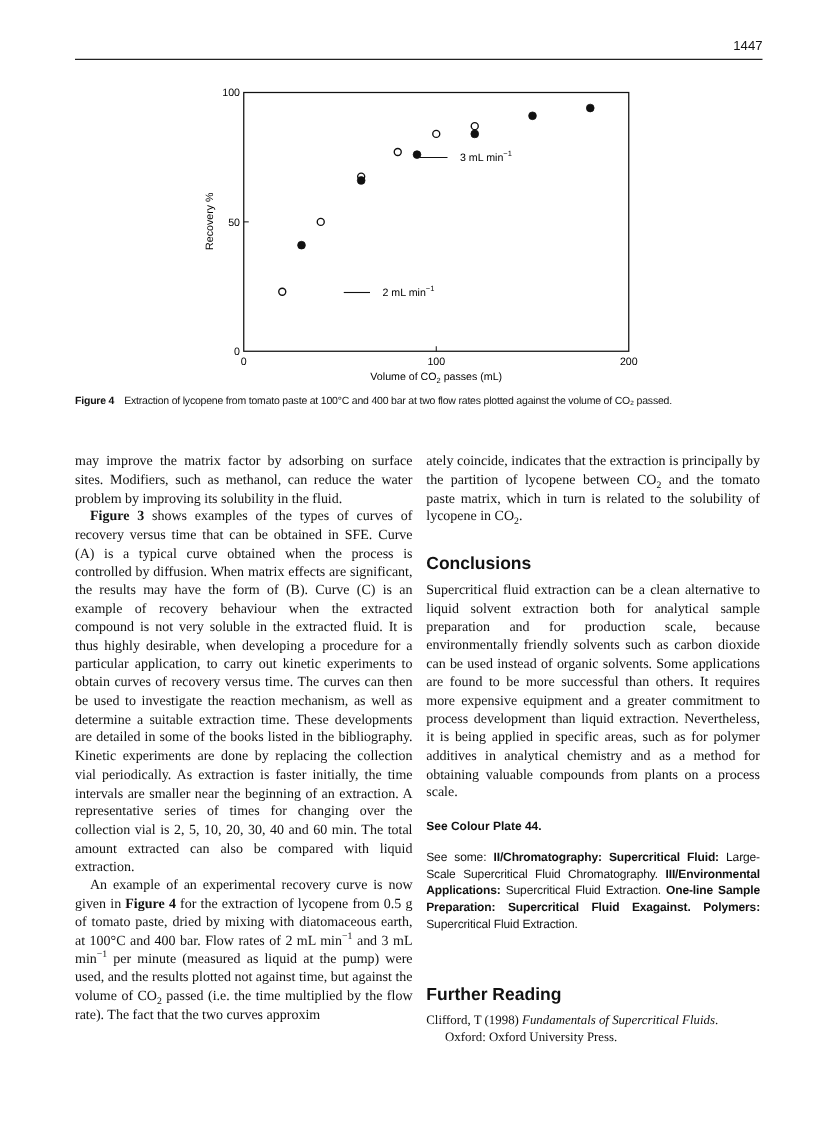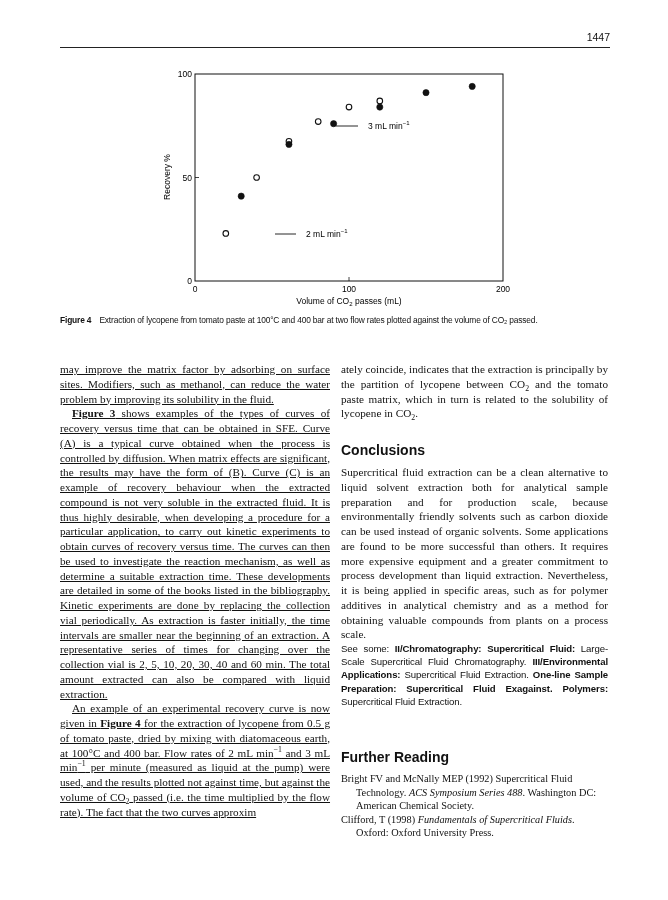--- a/index.html
+++ b/index.html
@@ -4,21 +4,21 @@
 <style>
   html, body { margin:0; padding:0; background:#fff; }
   body { width:668px; height:900px; position:relative; overflow:hidden; color:#111; }
   .running-head { position:absolute; left:60px; top:30px; width:550px; height:17px; border-bottom:1.5px solid #222; }
   .running-head .title { position:absolute; right:46px; top:1px; font-family:"Liberation Sans", sans-serif; font-weight:bold; font-size:10.5px; letter-spacing:-0.2px; }
   .running-head .pageno { position:absolute; right:0; top:1px; font-family:"Liberation Sans", sans-serif; font-size:10.5px; }
   .figure { position:absolute; left:140px; top:62px; width:400px; height:250px; }
   .caption { position:absolute; left:60px; top:315px; width:560px; font-family:"Liberation Sans", sans-serif; font-size:8.4px; letter-spacing:-0.15px; white-space:nowrap; }
   .caption b { font-weight:bold; margin-right:8px; }
   .col { position:absolute; top:362px; font-family:"Liberation Serif", serif; font-size:11.2px; line-height:14.75px; text-align:justify; hyphens:manual; }
-  .col.left { left:60px; width:270px;text-decoration:underline; }
+  .col.left { left:60px; width:270px; }
   .col.right { left:341px; width:267px; }
   .col p { margin:0; }
   .col p.indent { text-indent:12px; }
   .h2 { font-family:"Liberation Sans", sans-serif; font-weight:bold; font-size:14px; margin:14px 0 6px 0; line-height:18px; }
   .seecolour { font-family:"Liberation Sans", sans-serif; font-weight:bold; font-size:9.6px; margin:14px 0 12px 0; line-height:12px; }
   .seealso { font-family:"Liberation Sans", sans-serif; font-size:9.6px; line-height:13.2px; text-align:justify; letter-spacing:-0.1px; }
   .seealso b { font-weight:bold; }
   .ref { padding-left:15px; text-indent:-15px; font-size:10.3px; line-height:13.6px; text-align:left; }
   sup { font-size:70%; line-height:0; }
   sub { font-size:70%; line-height:0; }
@@ -78,19 +78,19 @@
 <div class="col left">
   <p>may improve the matrix factor by adsorbing on surface sites. Modifiers, such as methanol, can reduce the water problem by improving its solubility in the fluid.</p>
   <p class="indent"><b>Figure 3</b><span> shows examples of the types of curves of recovery versus time that can be obtained in SFE. Curve (A) is a typical curve obtained when the pro­cess is controlled by diffusion. When matrix effects are significant, the results may have the form of (B). Curve (C) is an example of recovery behaviour when the extracted compound is not very soluble in the extracted fluid. It is thus highly desirable, when devel­oping a procedure for a particular application, to carry out kinetic experiments to obtain curves of recovery versus time. The curves can then be used to investigate the reaction mechanism, as well as deter­mine a suitable extraction time. These developments are detailed in some of the books listed in the bibli­ography. Kinetic experiments are done by replacing the collection vial periodically. As extraction is faster initially, the time intervals are smaller near the begin­ning of an extraction. A representative series of times for changing over the collection vial is 2, 5, 10, 20, 30, 40 and 60 min. The total amount extracted can also be compared with liquid extraction.</span></p>
   <p class="indent"><span>An example of an experimental recovery curve is now given in </span><b>Figure 4</b><span> for the extraction of lycopene from 0.5 g of tomato paste, dried by mixing with diatomaceous earth, at 100°C and 400 bar. Flow rates of 2 mL min</span><sup>−1</sup><span> and 3 mL min</span><sup>−1</sup><span> per minute (measured as liquid at the pump) were used, and the results plotted not against time, but against the vol­ume of CO</span><sub>2</sub><span> passed (i.e. the time multiplied by the flow rate). The fact that the two curves approxim­</span></p>
 </div>
 
 <div class="col right">
   <p><span>ately coincide, indicates that the extraction is princi­pally by the partition of lycopene between CO</span><sub>2</sub><span> and the tomato paste matrix, which in turn is related to the solubility of lycopene in CO</span><sub>2</sub><span>.</span></p>
   <div class="h2" style="margin-top:20px;">Conclusions</div>
   <p>Supercritical fluid extraction can be a clean alterna­tive to liquid solvent extraction both for analytical sample preparation and for production scale, because environmentally friendly solvents such as carbon di­oxide can be used instead of organic solvents. Some applications are found to be more successful than others. It requires more expensive equipment and a greater commitment to process development than liquid extraction. Nevertheless, it is being applied in specific areas, such as for polymer additives in ana­lytical chemistry and as a method for obtaining valu­able compounds from plants on a process scale.</p>
+  <div class="seecolour">See Colour Plate 44.</div>
   <div class="seealso">
     <span>See some: </span><b>II/Chromatography: Supercritical Fluid:</b><span> Large-Scale Supercritical Fluid Chromatography. </span><b>III/En­vironmental Applications:</b><span> Supercritical Fluid Extraction. </span><b>One-line Sample Preparation: Supercritical Fluid Ex­against. Polymers:</b><span> Supercritical Fluid Extraction.</span>
   </div>
   <div class="h2" style="margin-top:40px;">Further Reading</div>
-  <p class="ref"><span>Bright FV and McNally MEP (1992) Supercritical Fluid Technology. </span><i>ACS Symposium Series 488</i><span>. Washington DC: American Chemical Society.</span></p>
   <p class="ref"><span>Clifford, T (1998) </span><i>Fundamentals of Supercritical Fluids</i><span>. Oxford: Oxford University Press.</span></p>
 </div>
 
 </body></html>

